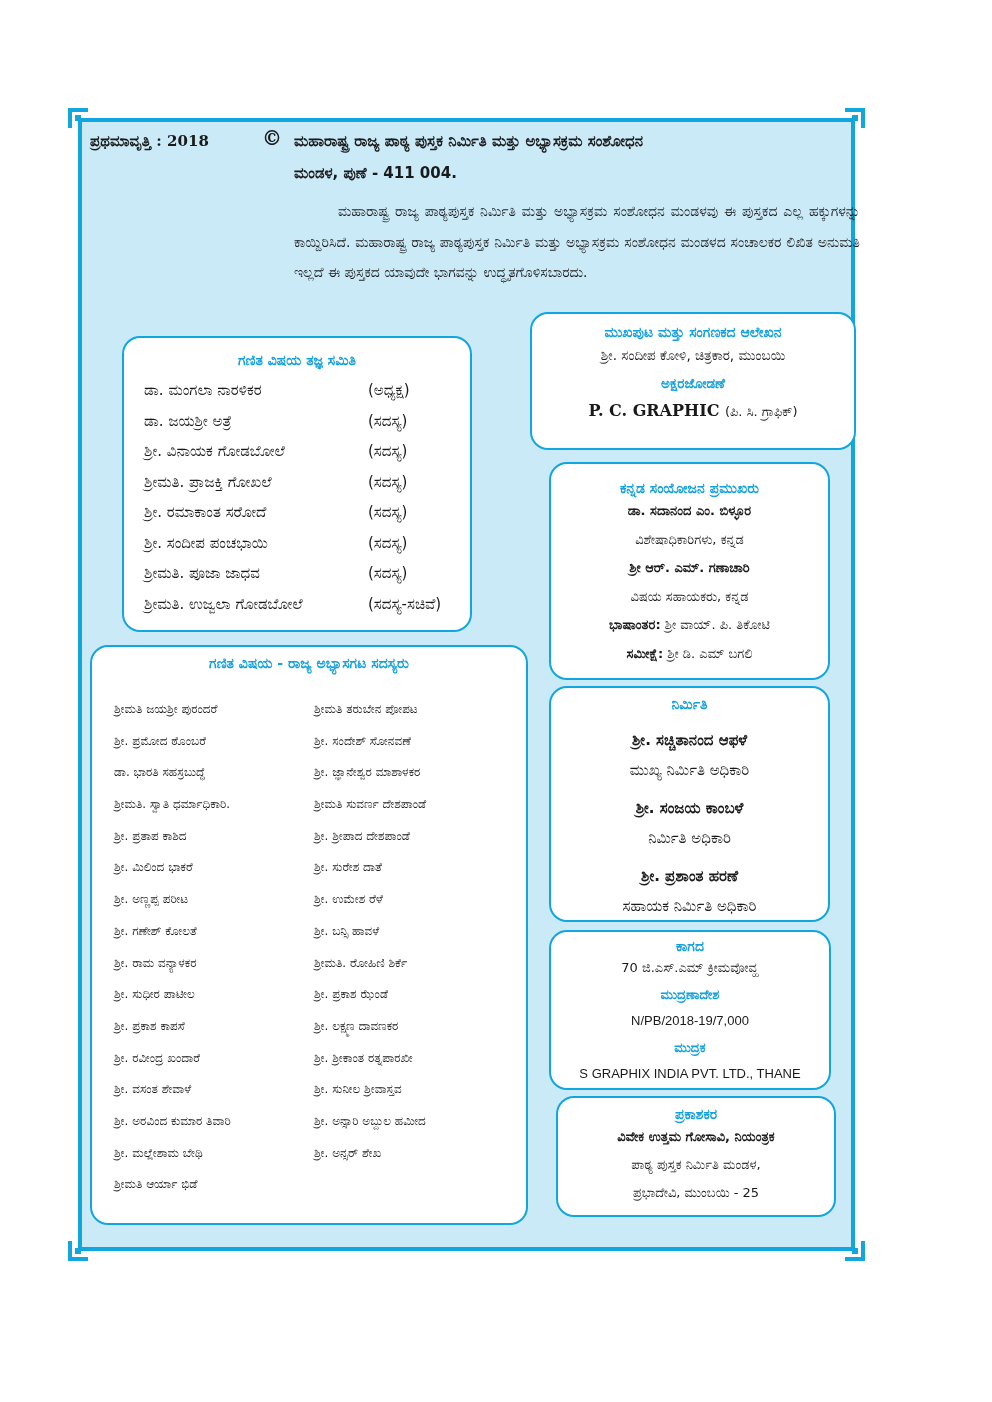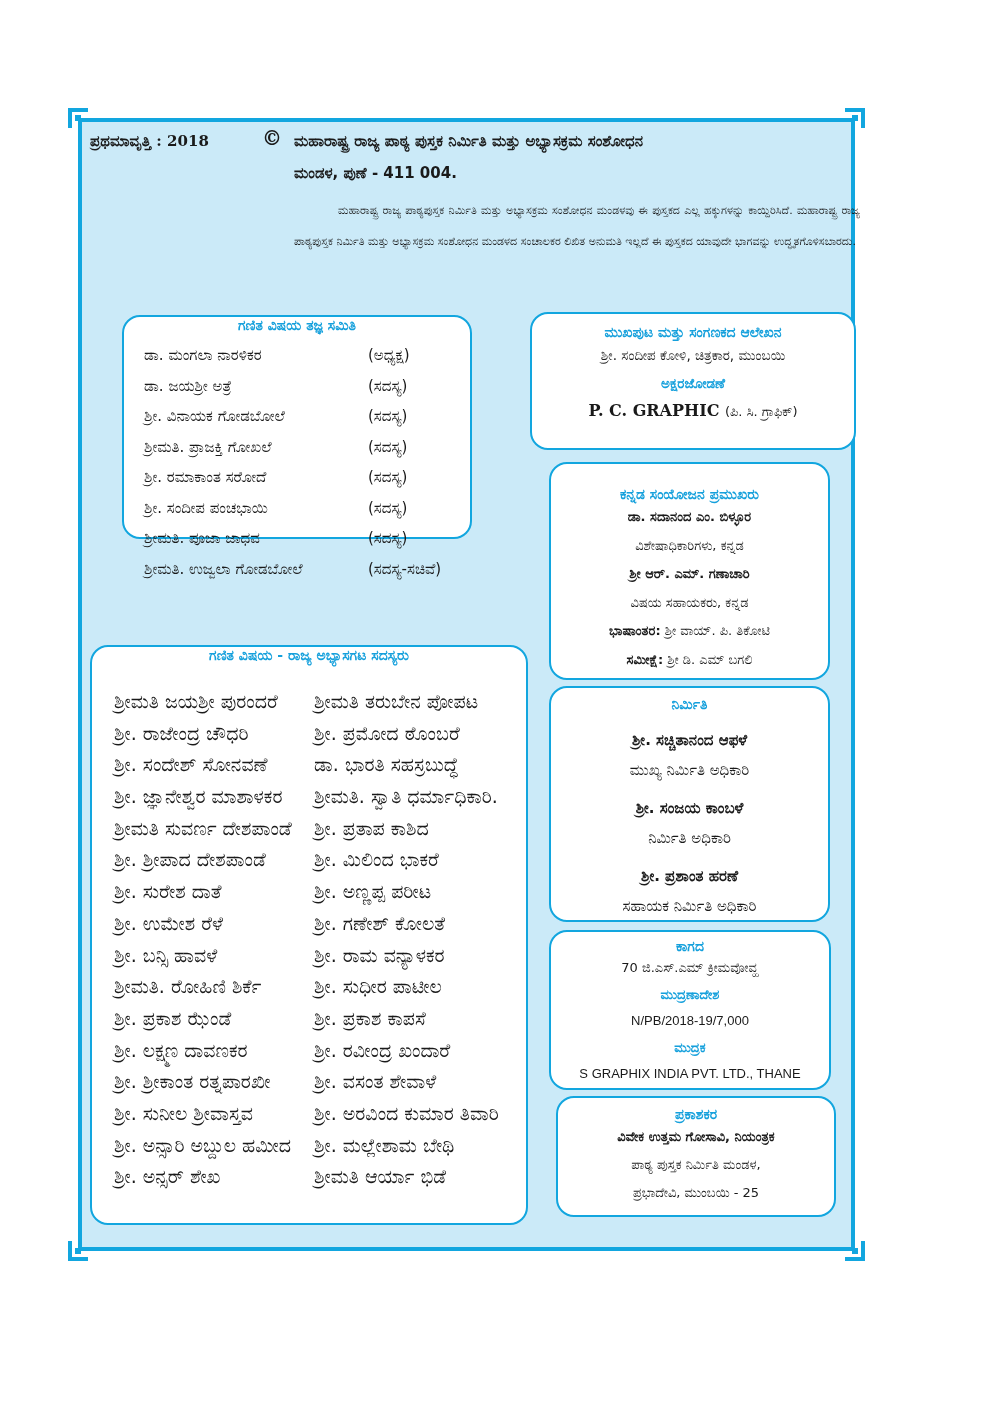--- a/index.html
+++ b/index.html
@@ -12,56 +12,56 @@
   .corner .dot { position:absolute; width:6px; height:6px; background:#12a6df; left:3px; top:3px; }
   .c-tl { left:-14px; top:-14px; border-right:none; border-bottom:none; background:transparent; }
   .c-tr { right:-14px; top:-14px; border-left:none; border-bottom:none; background:transparent; }
   .c-bl { left:-14px; bottom:-14px; border-right:none; border-top:none; background:transparent; }
   .c-br { right:-14px; bottom:-14px; border-left:none; border-top:none; background:transparent; }
   .edition { position:absolute; left:90px; top:132px; font-family:"DejaVu Serif", serif;
              font-size:15px; font-weight:bold; white-space:nowrap; }
   .copyright-sym { position:absolute; left:262px; top:126px; font-family:"DejaVu Serif", serif; font-size:20px; font-weight:bold; }
   .copyright-l1 { position:absolute; left:294px; top:132px; font-size:15px; font-weight:bold; white-space:nowrap; }
   .copyright-l2 { position:absolute; left:294px; top:164px; font-size:15px; font-weight:bold; white-space:nowrap; }
-  .notice { position:absolute; left:294px; top:196px; width:566px; font-size:11px; line-height:30.5px;
+  .notice { position:absolute; left:294px; top:196px; width:566px; font-size:14px; line-height:30.5px;
             text-align:justify; text-indent:44px; }
   .box { position:absolute; background:#ffffff; border:2px solid #12a6df; border-radius:18px; box-sizing:border-box; }
   .box h3 { margin:0; color:#15a0dc; font-size:14px; font-weight:bold; text-align:center; }
   .center-lines { text-align:center; font-size:13.5px; }
   .center-lines div { white-space:nowrap; }
   .b { font-weight:bold; }
   .cyan { color:#15a0dc; font-weight:bold; }
   
-  #committee { left:122px; top:315px; width:350px; height:224px; }
+  #committee { left:122px; top:336px; width:350px; height:296px; padding-top:14px; }
   #committee .row { display:flex; height:30.5px; align-items:center; font-size:15px; padding-left:20px; }
   #committee .row .nm { width:224px; white-space:nowrap; }
   #committee .row .rl { white-space:nowrap; }
   
   #cover { left:530px; top:312px; width:326px; height:138px; padding-top:10px; }
   #cover .center-lines div { line-height:28px; }
   #cover .pc { font-family:"DejaVu Serif", serif; font-size:16px; font-weight:bold; }
   #cover .pc span.k { font-family:"DejaVu Sans", sans-serif; font-size:13px; font-weight:normal; }
   
-  #kannada { left:549px; top:462px; width:281px; height:218px; padding-top:22px; }
+  #kannada { left:549px; top:462px; width:281px; height:218px; padding-top:16px; }
   #kannada .center-lines div { line-height:28.5px; font-size:13px; }
   
   #production { left:549px; top:686px; width:281px; height:236px; padding-top:8px; }
   #production .center-lines div { font-size:15px; }
   
   #paper { left:549px; top:930px; width:282px; height:160px; padding-top:6px; }
   #paper .center-lines div { line-height:26.5px; font-size:13px; }
   #paper .latin { font-family:"Liberation Sans", sans-serif; font-size:13.5px; }
   
   #publisher { left:556px; top:1096px; width:280px; height:121px; padding-top:8px; }
   #publisher .center-lines div { line-height:28px; font-size:13px; }
   
-  #members { left:90px; top:645px; width:438px; height:580px; padding-top:0; }
+  #members { left:90px; top:645px; width:438px; height:580px; padding-top:8px; }
   #members h3 { margin-bottom:22px; }
   #members .grid { display:grid; grid-template-columns:200px 220px; padding-left:22px; row-gap:0; }
-  #members .grid div { height:31.7px; line-height:31.7px; font-size:19px; white-space:nowrap; }
+  #members .grid div { height:31.7px; line-height:31.7px; font-size:12px; white-space:nowrap; }
 </style>
 </head>
 <body>
 
 <div class="frame">
   <div class="corner c-tl">
       <div class="dot"></div>
     </div>
   <div class="corner c-tr">
       <div class="dot" style="left:auto;right:3px;"></div>
@@ -168,21 +168,20 @@
     <div>ಪಾಠ್ಯ ಪುಸ್ತಕ ನಿರ್ಮಿತಿ ಮಂಡಳ,</div>
     <div>ಪ್ರಭಾದೇವಿ, ಮುಂಬಯಿ - 25</div>
   </div>
 </div>
 
 <div class="box" id="members">
   <h3>ಗಣಿತ ವಿಷಯ - ರಾಜ್ಯ ಅಭ್ಯಾಸಗಟ ಸದಸ್ಯರು</h3>
   <div class="grid">
     <div>ಶ್ರೀಮತಿ ಜಯಶ್ರೀ ಪುರಂದರೆ</div>
     <div>ಶ್ರೀಮತಿ ತರುಬೇನ ಪೋಪಟ</div>
-    <div>ಶ್ರೀ. ರಾಜೇಂದ್ರ ಚೌಧರಿ</div>
     <div>ಶ್ರೀ. ಪ್ರಮೋದ ಠೊಂಬರೆ</div>
     <div>ಶ್ರೀ. ಸಂದೇಶ್ ಸೋನವಣೆ</div>
     <div>ಡಾ. ಭಾರತಿ ಸಹಸ್ರಬುದ್ಧೆ</div>
     <div>ಶ್ರೀ. ಜ್ಞಾನೇಶ್ವರ ಮಾಶಾಳಕರ</div>
     <div>ಶ್ರೀಮತಿ. ಸ್ವಾತಿ ಧರ್ಮಾಧಿಕಾರಿ.</div>
     <div>ಶ್ರೀಮತಿ ಸುವರ್ಣ ದೇಶಪಾಂಡೆ</div>
     <div>ಶ್ರೀ. ಪ್ರತಾಪ ಕಾಶಿದ</div>
     <div>ಶ್ರೀ. ಶ್ರೀಪಾದ ದೇಶಪಾಂಡೆ</div>
     <div>ಶ್ರೀ. ಮಿಲಿಂದ ಭಾಕರೆ</div>
     <div>ಶ್ರೀ. ಸುರೇಶ ದಾತೆ</div>

